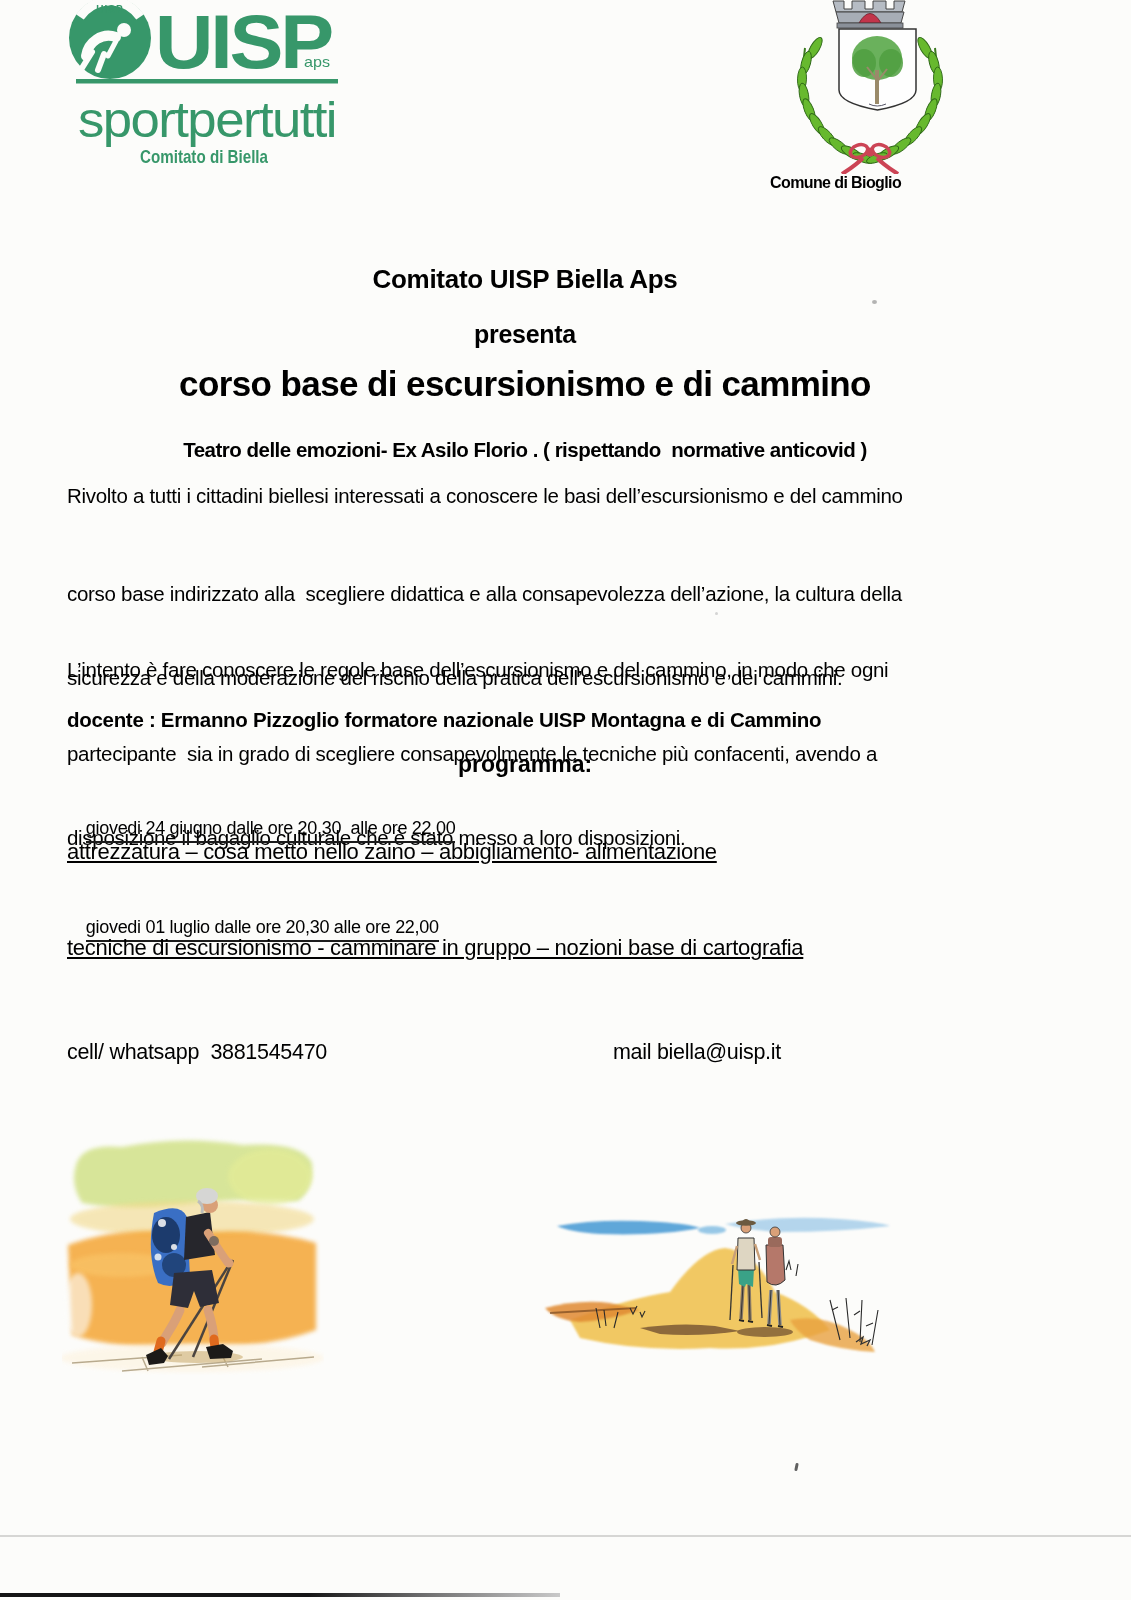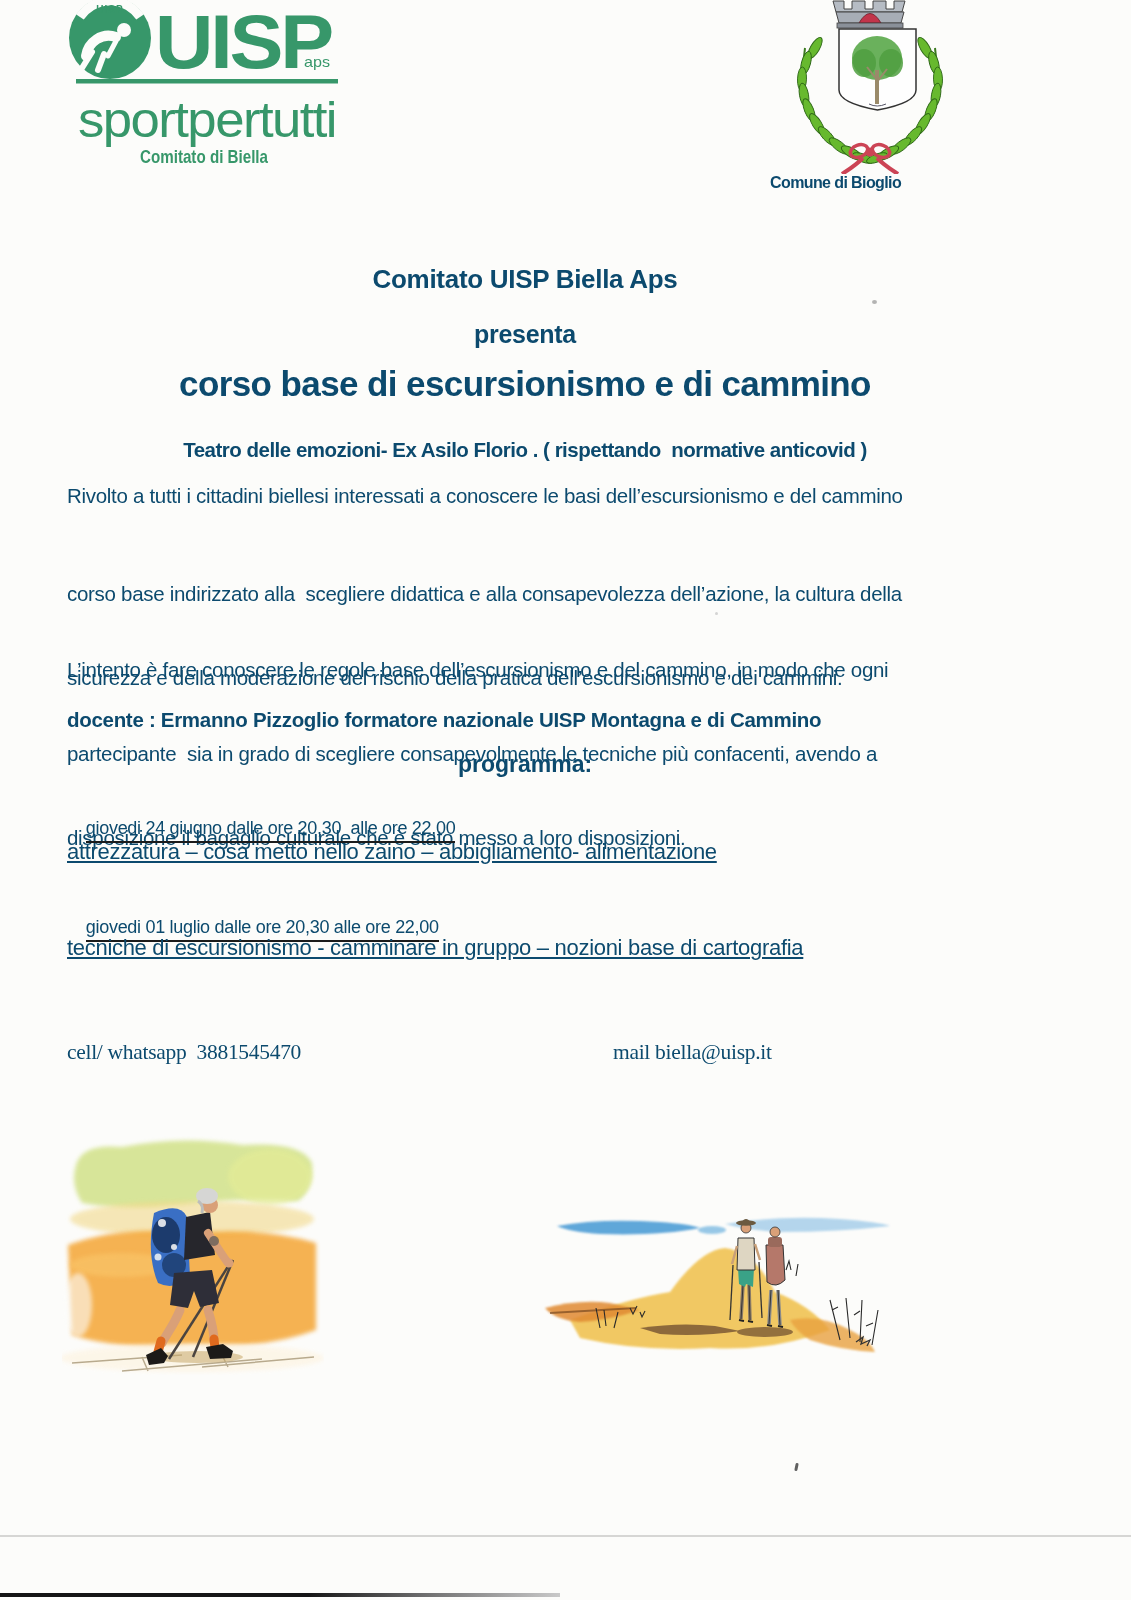--- a/index.html
+++ b/index.html
@@ -1,18 +1,18 @@
 <!DOCTYPE html>
 <html><head>
 <meta charset="utf-8">
 <style>
   html,body{margin:0;padding:0;background:#ffffff;}
   .page{
     position:relative;width:1131px;height:1600px;background:#fcfcfa;
-    font-family:"Liberation Sans","DejaVu Sans",sans-serif;color:#0c4a6e;
+    font-family:"Liberation Sans","DejaVu Sans",sans-serif;color:#000000;
     overflow:hidden;
   }
   .abs{position:absolute;}
   .center-col{position:absolute;left:0;width:1050px;text-align:center;white-space:pre-wrap;}
   .left-col{position:absolute;left:67px;width:1010px;white-space:pre-wrap;}
   .org{top:264px;font-size:26px;font-weight:bold;letter-spacing:-0.3px;}
   .presenta{top:320px;font-size:25px;font-weight:bold;letter-spacing:-0.3px;}
   .maintitle{top:364px;font-size:35px;font-weight:bold;letter-spacing:-0.6px;}
   .venue{top:438px;font-size:20.5px;font-weight:bold;letter-spacing:-0.5px;}
   .body-text{font-size:20.5px;letter-spacing:-0.3px;line-height:28px;}
@@ -20,21 +20,21 @@
   .p2{top:524px;}
   .p3{top:600px;}
   .docente{top:706px;font-weight:bold;}
   .programma{top:751px;font-size:23px;font-weight:bold;}
   .sess-date{font-size:18px;letter-spacing:-0.3px;}
   .sess-topics{font-size:22px;letter-spacing:-0.3px;text-decoration:underline;}
   .s1d{top:797px;} .s1t{top:839px;}
   .s2d{top:896px;} .s2t{top:935px;}
   .u{display:inline-block;border-bottom:2.5px solid #1b1b1b;padding-bottom:2px;}
   .serate{top:1005px;font-size:21.5px;font-weight:bold;letter-spacing:-0.3px;}
-  .contact{top:1040px;font-size:21.5px;letter-spacing:-0.3px;white-space:pre-wrap;font-family:Liberation Serif, serif;}
+  .contact{top:1040px;font-size:21.5px;letter-spacing:-0.3px;white-space:pre-wrap;}
   .phone{left:67px;}
   .mail{left:613px;}
   .comune-caption{left:770px;top:174px;width:200px;text-align:left;
     font-size:16px;font-weight:bold;letter-spacing:-0.6px;}
   .speck{position:absolute;border-radius:50%;}
   .faint-line{position:absolute;top:1535px;left:0;width:1131px;height:2px;background:#c9c9c7;opacity:.75;}
   .bottom-line{position:absolute;top:1593px;left:0;width:560px;height:3.5px;
     background:linear-gradient(to right,#141414 0%,#141414 55%,#777 78%,#c9c9c9 100%);}
 </style>
 </head>

